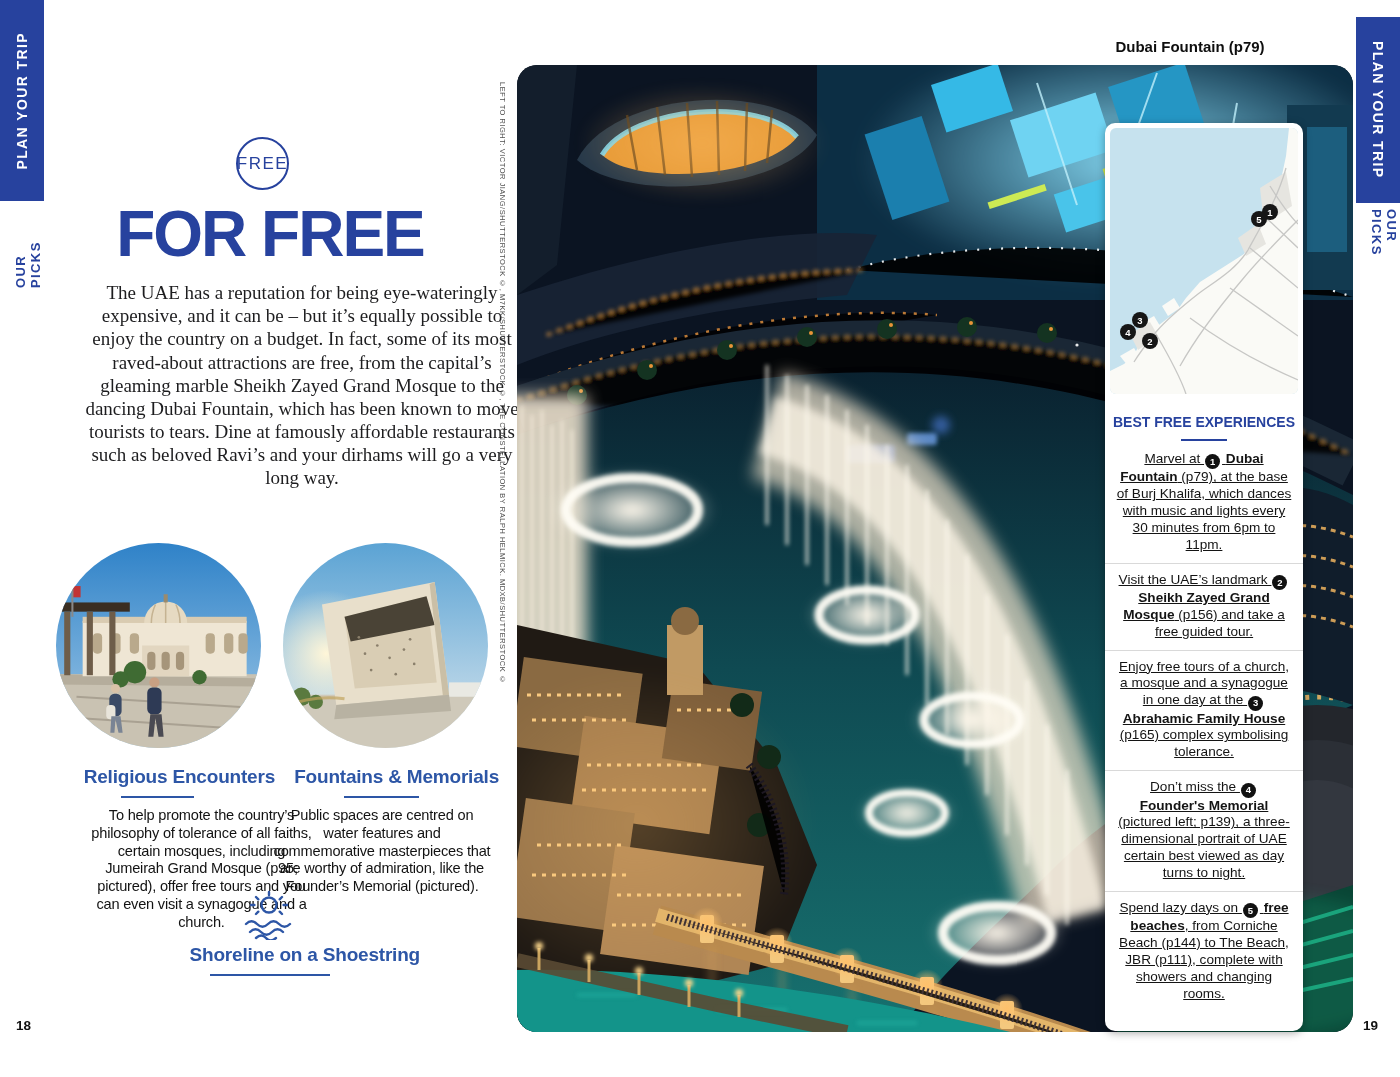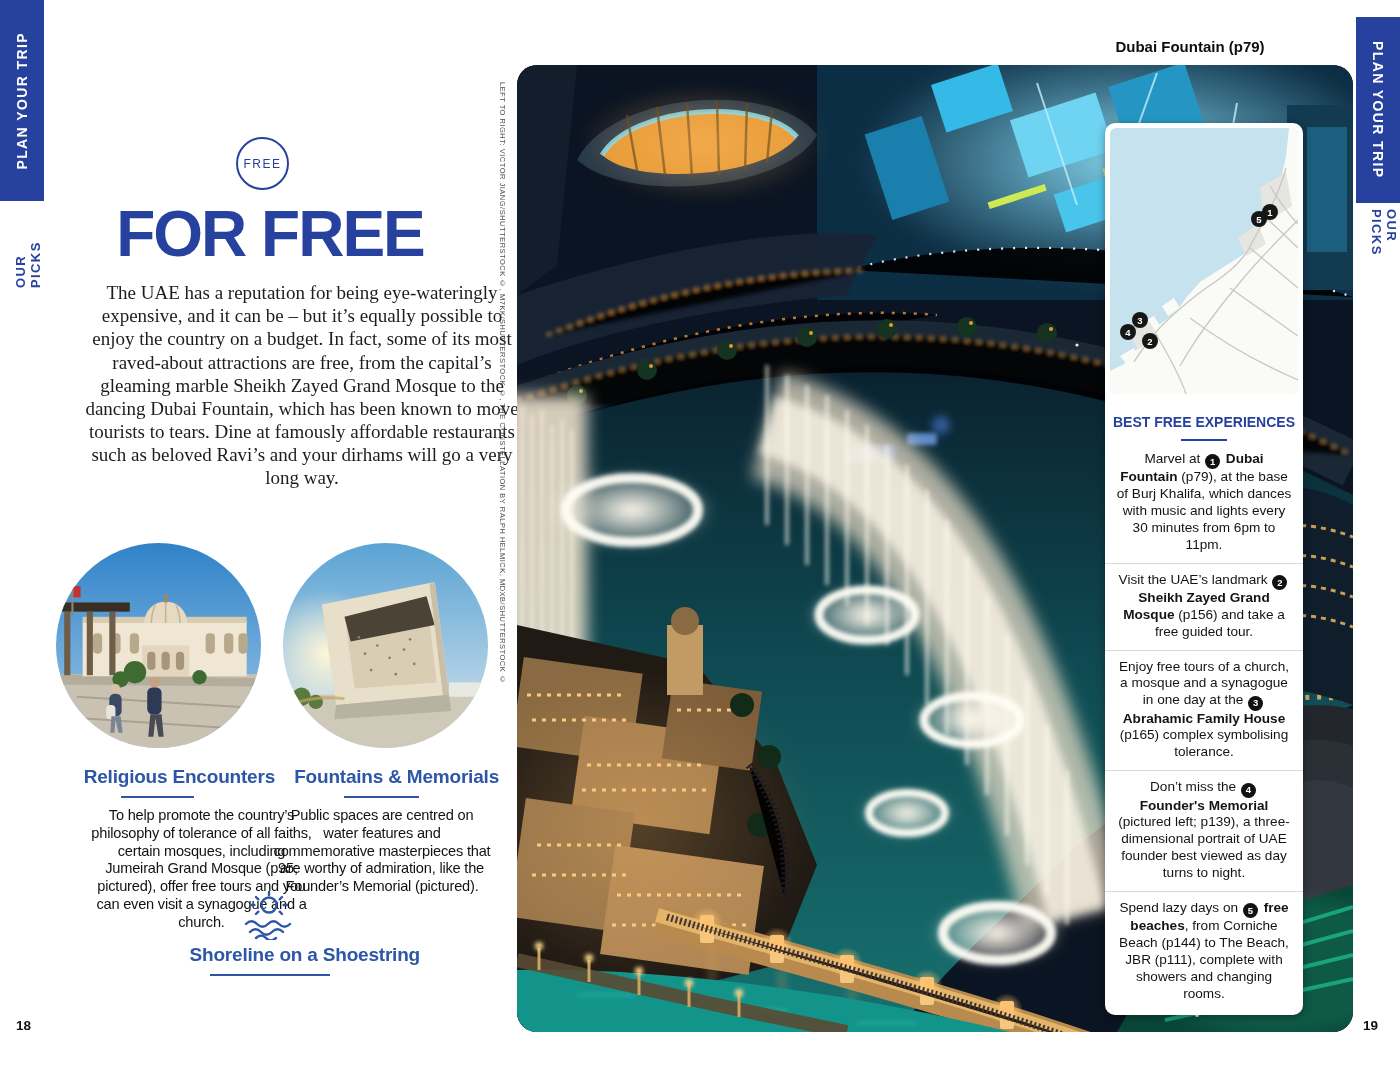--- a/index.html
+++ b/index.html
@@ -15,21 +15,21 @@
   
   .vtab{background:var(--brand-blue);display:flex;align-items:center;justify-content:center;}
   .vtext-up{writing-mode:vertical-rl;transform:rotate(180deg);}
   .vtext-down{writing-mode:vertical-rl;}
   .vtab span{color:#fff;font-weight:bold;font-size:14px;letter-spacing:1.4px;}
   .ourpicks{color:var(--brand-blue);font-weight:bold;font-size:13px;letter-spacing:1.4px;}
 
   
   .free-badge{width:49px;height:49px;border:2.5px solid var(--brand-blue);border-radius:50%;
               display:flex;align-items:center;justify-content:center;color:var(--brand-blue);
-              font-size:12px;letter-spacing:1.5px;font-weight:400;}
+              font-size:17px;letter-spacing:1.5px;font-weight:400;}
   .big-title{width:436px;text-align:center;font-size:64px;font-weight:bold;color:var(--brand-blue);
              letter-spacing:-2px;line-height:1;}
   .intro{width:440px;text-align:center;font-family:"Liberation Serif",serif;font-size:19px;
          line-height:1.22;color:#1d1d1f;margin-left:32px;}
   .circle-photo{border-radius:50%;overflow:hidden;width:205px;height:205px;}
   .circle-photo svg{display:block;}
   .sec-heading{font-size:19px;font-weight:bold;color:var(--heading-blue);text-align:right;letter-spacing:-0.2px;}
   .sec-rule{height:2px;background:var(--heading-blue);}
   .sec-body{font-size:14.6px;line-height:1.22;text-align:center;color:#121212;letter-spacing:-0.2px;}
 
@@ -41,21 +41,21 @@
   
   .card{left:1105px;top:123px;width:198px;background:#fff;border-radius:10px;
         box-shadow:0 2px 8px rgba(0,0,0,0.35);}
   .card-map{margin:5px;width:188px;height:266px;border-radius:6px;overflow:hidden;position:relative;}
   .map-marker{position:absolute;width:16px;height:16px;border-radius:50%;background:#161616;color:#fff;
               font-size:9.5px;font-weight:bold;display:flex;align-items:center;justify-content:center;}
   .card-heading{margin-top:20px;text-align:center;font-size:14px;font-weight:bold;color:var(--brand-blue);}
   .card-rule{width:46px;height:2px;background:var(--brand-blue);margin:9px auto 2px auto;}
   .card-item{padding:8px 11px 9px 11px;font-size:13.6px;line-height:1.24;text-align:center;color:#141414;}
   .card-item + .card-item{border-top:1px solid #d9d9d9;}
-  .card-items{padding-bottom:4px;}
+  .card-items{padding-bottom:20px;text-decoration:underline;}
   .num-badge{display:inline-flex;width:15px;height:15px;border-radius:50%;background:#111;color:#fff;
              font-size:9.5px;font-weight:bold;align-items:center;justify-content:center;
              vertical-align:-2px;margin:0 2px 0 1px;}
   .pgnum{font-size:13.5px;font-weight:bold;color:#111;}
 </style>
 </head>
 <body>
 
 <div class="page">
 
@@ -456,21 +456,21 @@
       <div class="card-item">
         <span>Marvel at </span><b><span class="num-badge">1</span> <span>Dubai Fountain</span></b><span> (p79), at the base of Burj Khalifa, which dances with music and lights every 30 minutes from 6pm to 11pm.</span>
       </div>
       <div class="card-item">
         <span>Visit the UAE’s landmark </span><b><span class="num-badge">2</span> <span>Sheikh Zayed Grand Mosque</span></b><span> (p156) and take a free guided tour.</span>
       </div>
       <div class="card-item">
         <span>Enjoy free tours of a church, a mosque and a synagogue in one day at the </span><b><span class="num-badge">3</span> <span>Abrahamic Family House</span></b><span> (p165) complex symbolising tolerance.</span>
       </div>
       <div class="card-item">
-        <span>Don’t miss the </span><b><span class="num-badge">4</span> <span>Founder's Memorial</span></b><span> (pictured left; p139), a three-dimensional portrait of UAE founder best viewed as day turns to night.</span>
+        <span>Don’t miss the </span><b><span class="num-badge">4</span> <span>Founder's Memorial</span></b><span> (pictured left; p139), a three-dimensional portrait of UAE certain best viewed as day turns to night.</span>
       </div>
       <div class="card-item">
         <span>Spend lazy days on </span><b><span class="num-badge">5</span> <span>free beaches</span></b><span>, from Corniche Beach (p144) to The Beach, JBR (p111), complete with showers and changing rooms.</span>
       </div>
     </div>
   </div>
 
 </div>
 
 </body></html>

